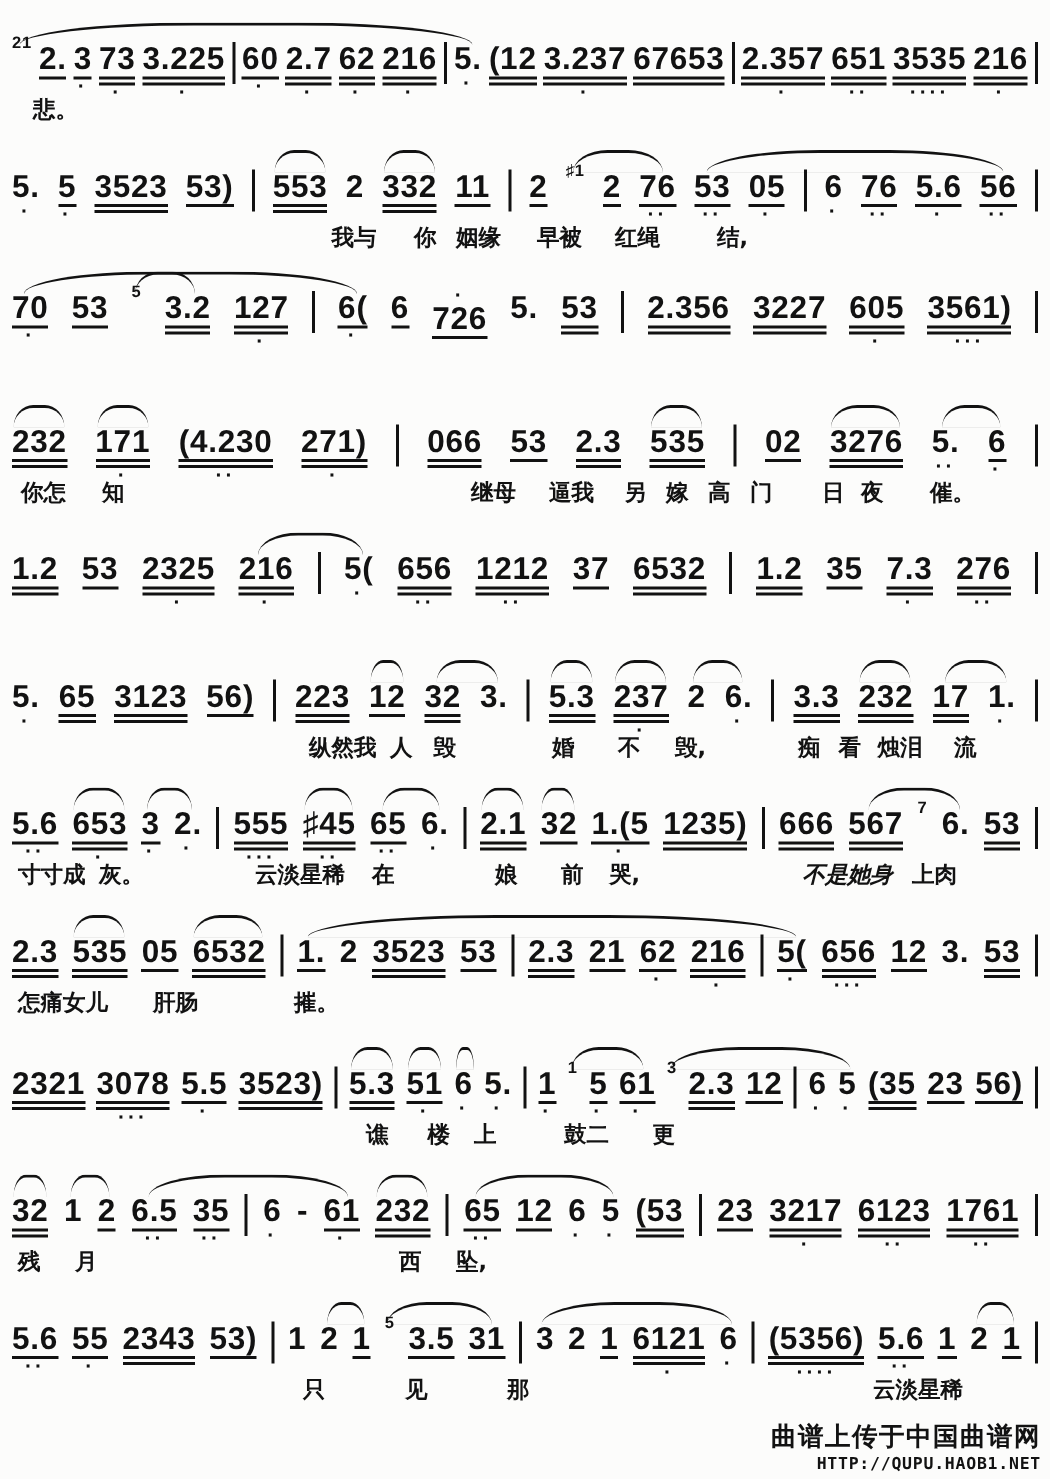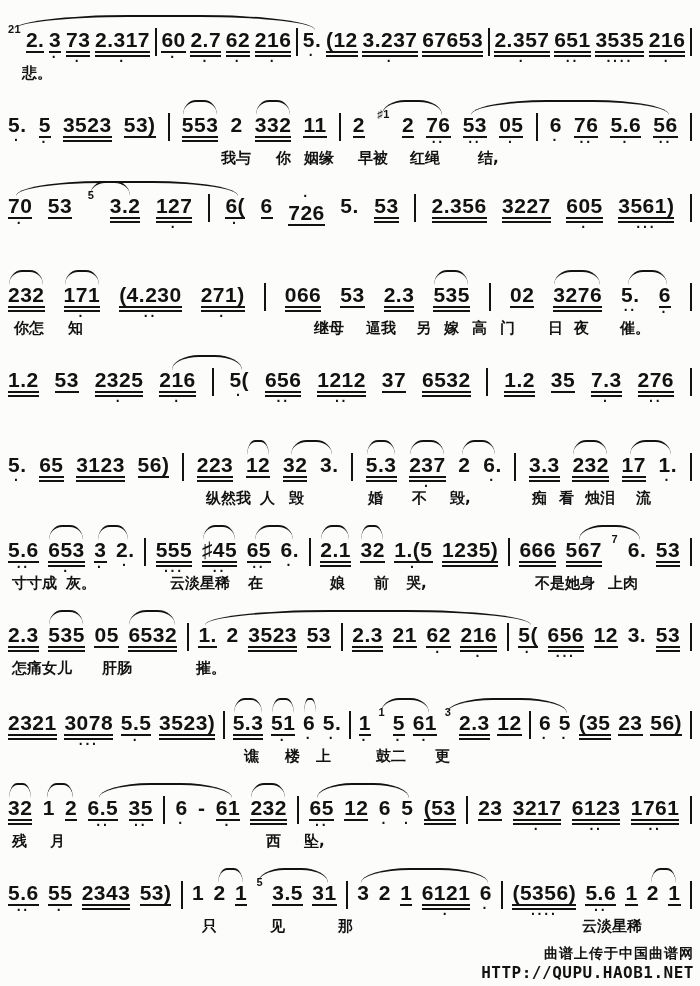--- a/index.html
+++ b/index.html
@@ -22,22 +22,22 @@
   .barcell .barline{width:2px;height:28px;background:#121212;margin-top:0;}
   .grace .num{font-size:11px;line-height:12px;border:none;transform:translateY(-5px);}
   .slur{
     position:absolute;top:3px;height:13px;
     border-top:2px solid #121212;
     border-top-left-radius:50% 130%;border-top-right-radius:50% 130%;
   }
   .lyric{position:absolute;top:52px;font-size:15px;font-weight:bold;white-space:pre;
     font-family:"DejaVu Sans","Liberation Sans",sans-serif;}
   .footer{position:absolute;right:6px;bottom:4px;text-align:right;}
-  .credit{font-size:14px;font-weight:bold;letter-spacing:1px;}
-  .url{font-size:16px;font-weight:bold;font-family:"DejaVu Sans Mono","Liberation Mono",monospace;letter-spacing:.5px;}
+  .credit{font-size:17px;font-weight:bold;letter-spacing:1px;}
+  .url{font-size:11px;font-weight:bold;font-family:"DejaVu Sans Mono","Liberation Mono",monospace;letter-spacing:.5px;}
 </style>
 </head>
 <body>
 
 <div class="page">
   <div id="score">
       <div class="sysline" style="top: 12px;">
         <div class="music">
           <div class="cell grace">
             <div class="num">21</div>
@@ -49,21 +49,21 @@
           </div>
           <div class="cell">
             <div class="num u1">3</div>
             <div class="dots">·</div>
           </div>
           <div class="cell">
             <div class="num u2">73</div>
             <div class="dots">·</div>
           </div>
           <div class="cell">
-            <div class="num u2">2.317</div>
+            <div class="num u2">3.225</div>
             <div class="dots">·</div>
           </div>
           <div class="cell barcell">
             <div class="barline"></div>
           </div>
           <div class="cell">
             <div class="num u1">60</div>
             <div class="dots">·</div>
           </div>
           <div class="cell">
@@ -623,21 +623,21 @@
           <div class="slur" style="left: 353px; width: 21.8px;"></div>
           <div class="slur" style="left: 570.95px; width: 61.4px;"></div>
         </div>
         <div class="lyric" style="left: 4px;">寸寸成</div>
         <div class="lyric" style="left: 58px;">灰。</div>
         <div class="lyric" style="left: 162px;">云淡星稀</div>
         <div class="lyric" style="left: 240px;">在</div>
         <div class="lyric" style="left: 322px;">娘</div>
         <div class="lyric" style="left: 366px;">前</div>
         <div class="lyric" style="left: 398px;">哭,</div>
-        <div class="lyric" style="left: 527px;">不是她身</div>
+        <div class="lyric" style="left: 527px; font-style: italic;">不是她身</div>
         <div class="lyric" style="left: 600px;">上肉</div>
       </div>
       <div class="sysline" style="top: 607px;">
         <div class="music">
           <div class="cell">
             <div class="num u2">2.3</div>
             <div class="dots"> </div>
           </div>
           <div class="cell">
             <div class="num u2">535</div>

